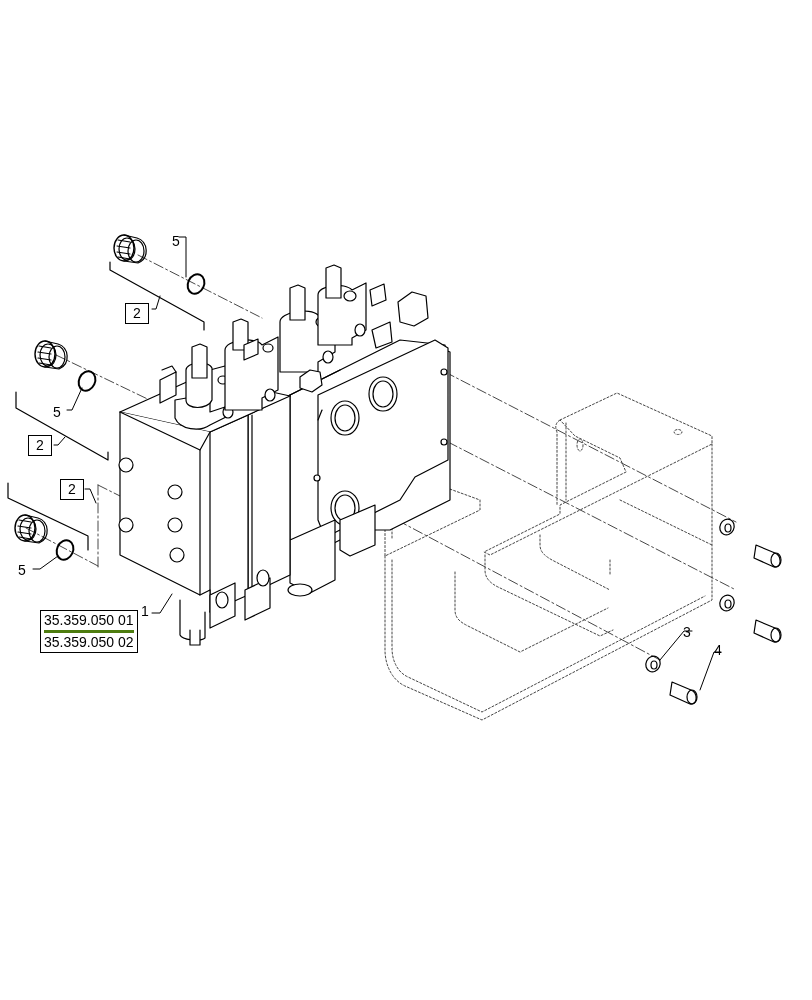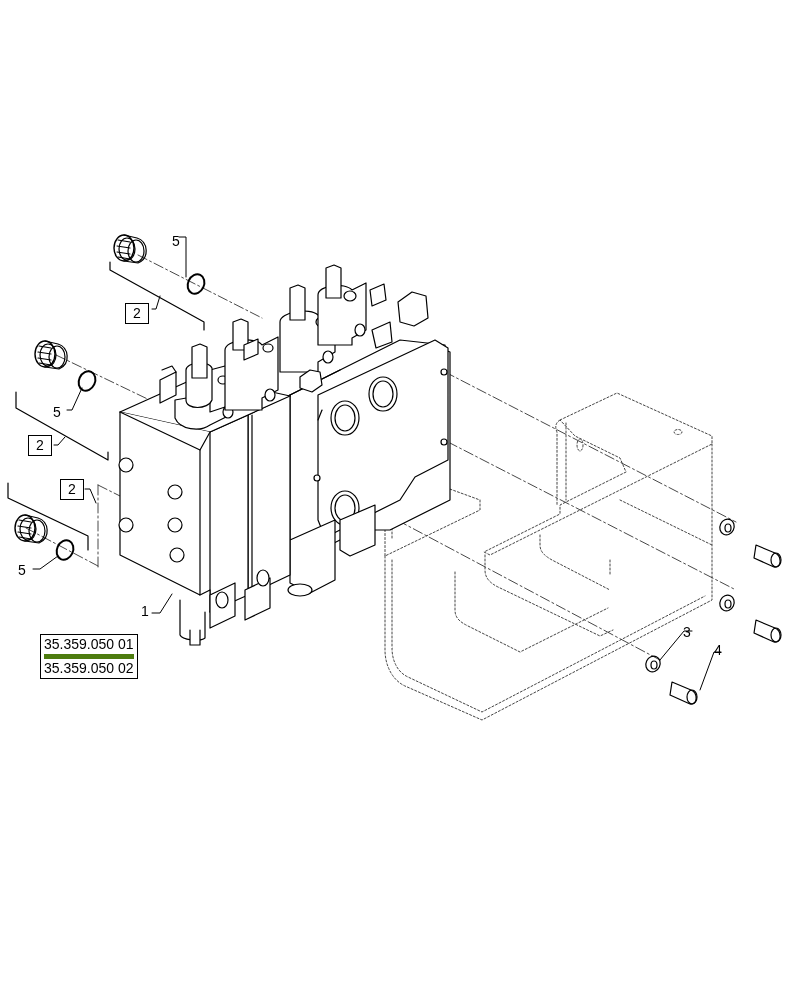--- a/index.html
+++ b/index.html
@@ -4,21 +4,21 @@
 <style>
   html, body { margin: 0; padding: 0; background: #ffffff; }
   body { width: 812px; height: 1000px; position: relative; overflow: hidden;
          font-family: "Liberation Sans", sans-serif; color: #000; }
   #diagram { position: absolute; left: 0; top: 0; width: 812px; height: 1000px; }
   .lbl { position: absolute; font-size: 14px; line-height: 14px; color: #000; }
   .boxlbl { position: absolute; border: 1px solid #000; background: #fff;
             font-size: 14px; line-height: 18px; text-align: center; }
   .refbox { position: absolute; border: 1px solid #000; background:#fff;
             font-size: 14px; line-height: 19px; padding: 0 3px; white-space: nowrap; }
-  .refbox div + div { border-top: 5px solid #4d7c0f; }
+  .refbox div + div { border-top: 3px solid #4d7c0f; }
 </style>
 </head>
 <body>
 
 <svg id="diagram" viewBox="0 0 812 1000" xmlns="http://www.w3.org/2000/svg" fill="none" stroke="#000" stroke-width="1.2" stroke-linejoin="round" stroke-linecap="round">
 
   <g stroke="#444" stroke-width="1" stroke-dasharray="2 2">
 
     <path d="M560 420 L617 393 L712 436 L712 444 L490 555 L484 552 L560 514 L560 505 L626 472 L620 458 L575 436 Z"></path>
     <path d="M560 420 C 555 423 555 428 557 432 L557 505"></path>
@@ -184,16 +184,16 @@
 <span class="lbl" style="left:141px; top:604px;">1</span>
 <div class="boxlbl" style="left:125px; top:303px; width:22px; height:19px;">2</div>
 <div class="boxlbl" style="left:28px; top:435px; width:22px; height:19px;">2</div>
 <div class="boxlbl" style="left:60px; top:479px; width:22px; height:19px;">2</div>
 <span class="lbl" style="left:683px; top:625px;">3</span>
 <span class="lbl" style="left:714px; top:643px;">4</span>
 <span class="lbl" style="left:172px; top:234px;">5</span>
 <span class="lbl" style="left:53px; top:405px;">5</span>
 <span class="lbl" style="left:18px; top:563px;">5</span>
 
-<div class="refbox" style="left:40px; top:634px;">
+<div class="refbox" style="left:40px; top:610px;">
   <div>35.359.050 01</div>
   <div>35.359.050 02</div>
 </div>
 
 </body></html>

